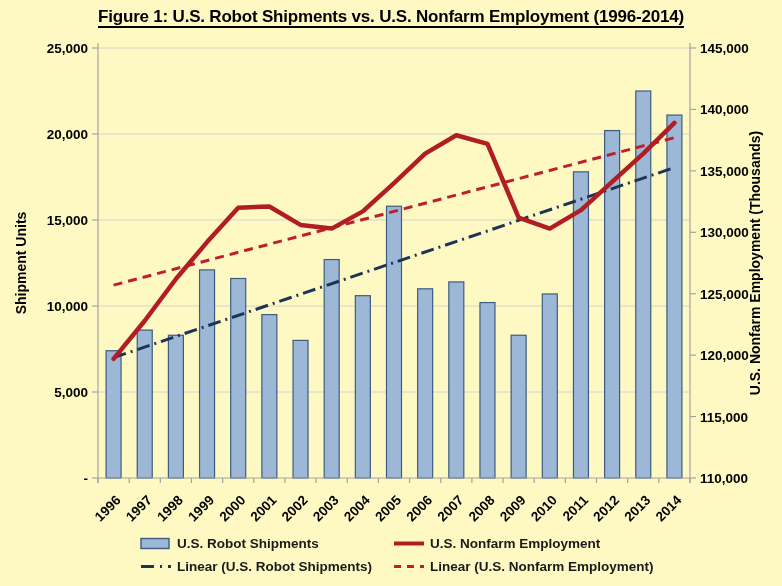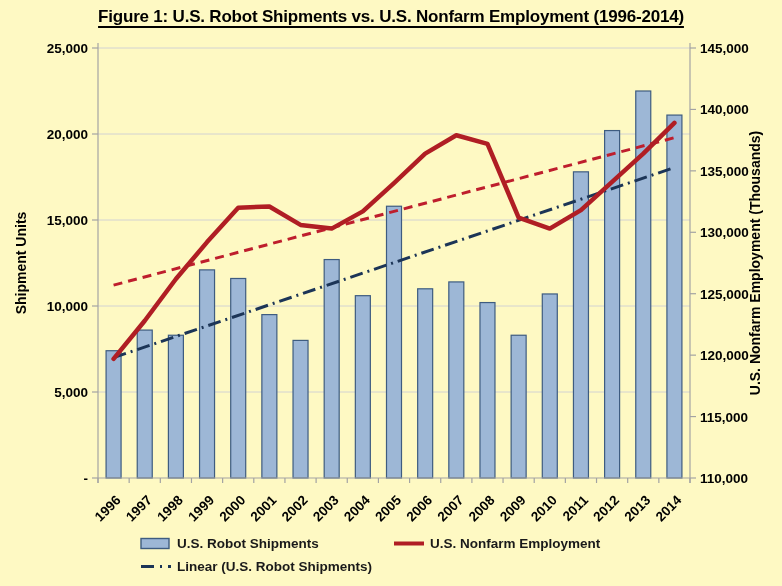--- a/index.html
+++ b/index.html
@@ -154,14 +154,20 @@
           <line x1="1" x2="31" y1="7.5" y2="7.5" stroke="#B01E24" stroke-width="4"></line>
         </svg>
         <span>U.S. Nonfarm Employment</span>
       </div>
       <div class="legend-item" style="left: 140px; top: 559px;">
         <svg width="32" height="15">
           <line x1="1" x2="31" y1="7.5" y2="7.5" stroke="#1C3557" stroke-width="3" stroke-dasharray="13 6 2 6"></line>
         </svg>
         <span>Linear (U.S. Robot Shipments)</span>
       </div>
+      <div class="legend-item" style="left: 393px; top: 559px;">
+        <svg width="32" height="15">
+          <line x1="1" x2="31" y1="7.5" y2="7.5" stroke="#BE1E2D" stroke-width="3" stroke-dasharray="7 6"></line>
+        </svg>
+        <span>Linear (U.S. Nonfarm Employment)</span>
+      </div>
     </div>
 </div>
 
 </body></html>

